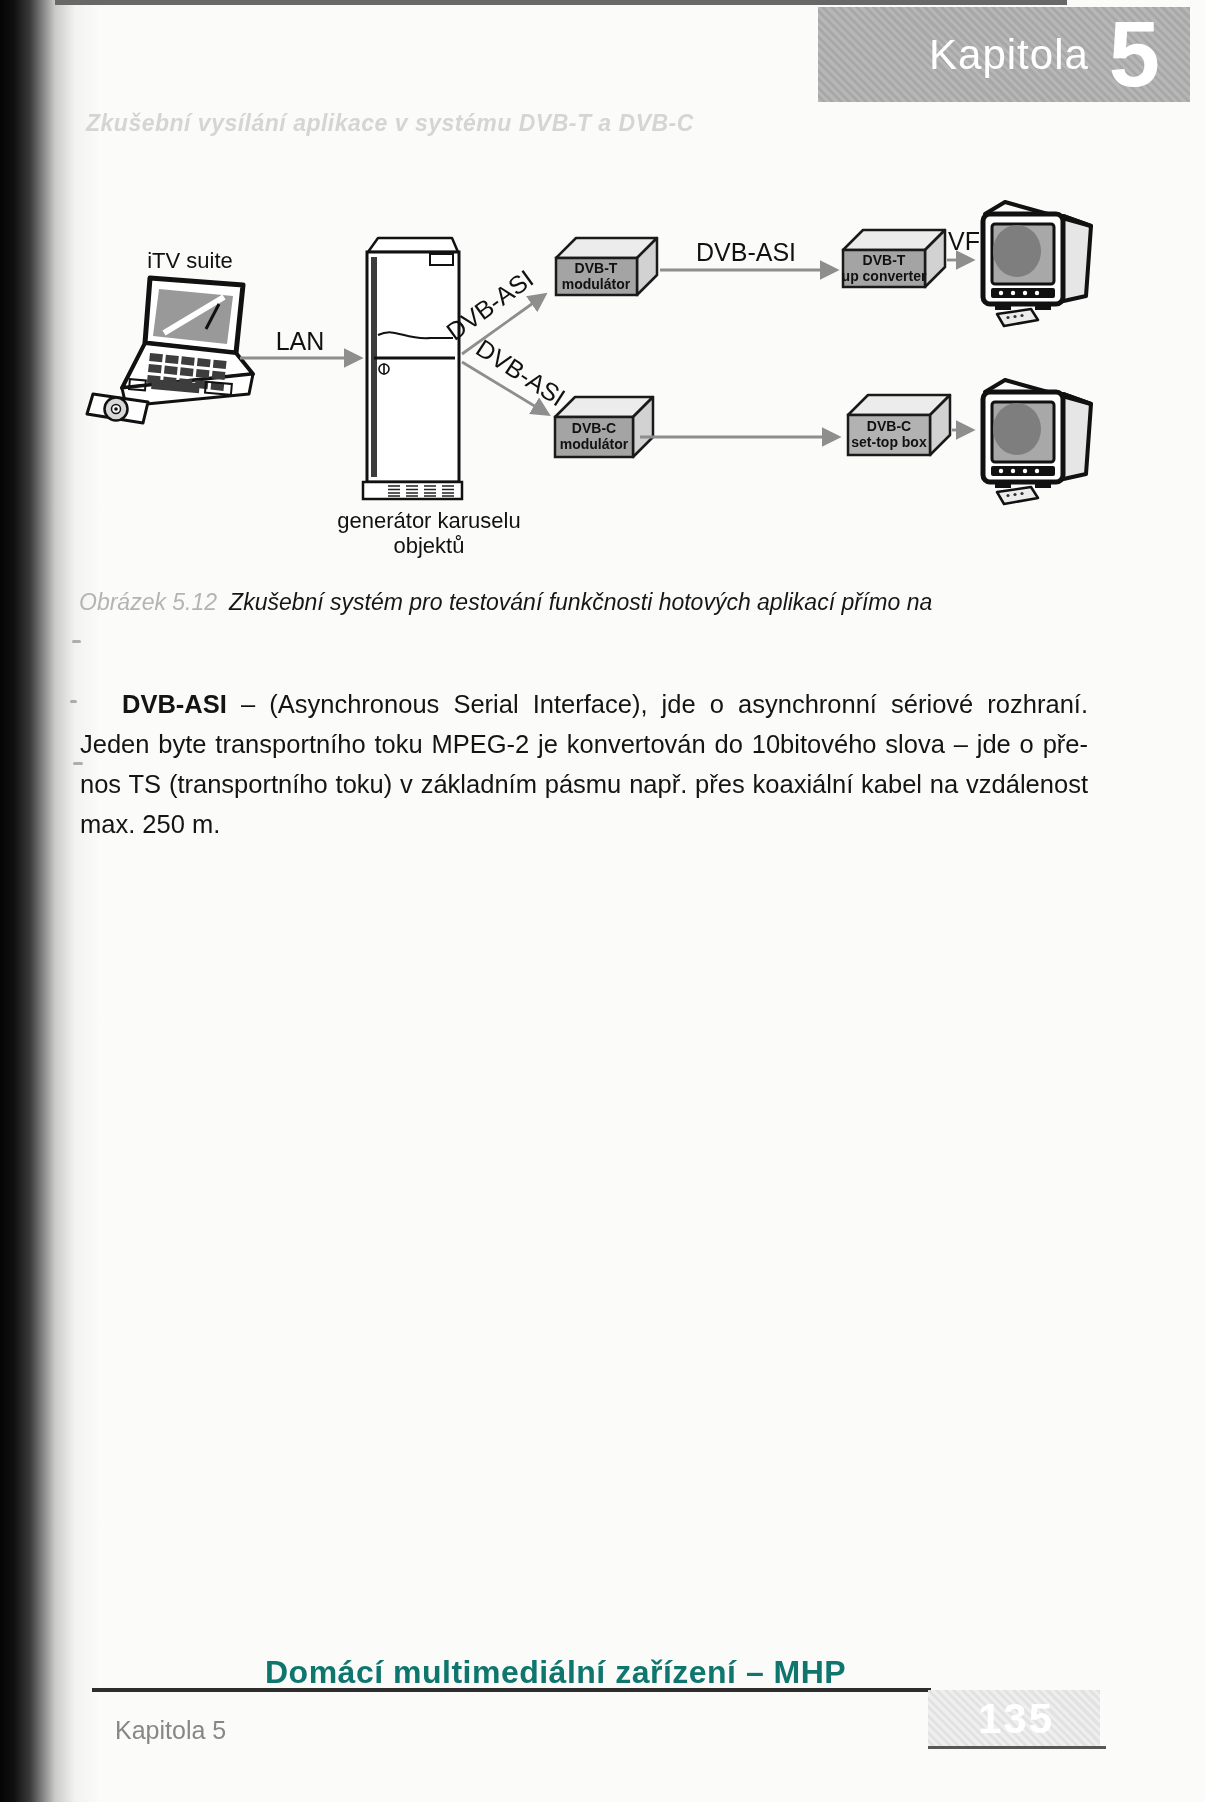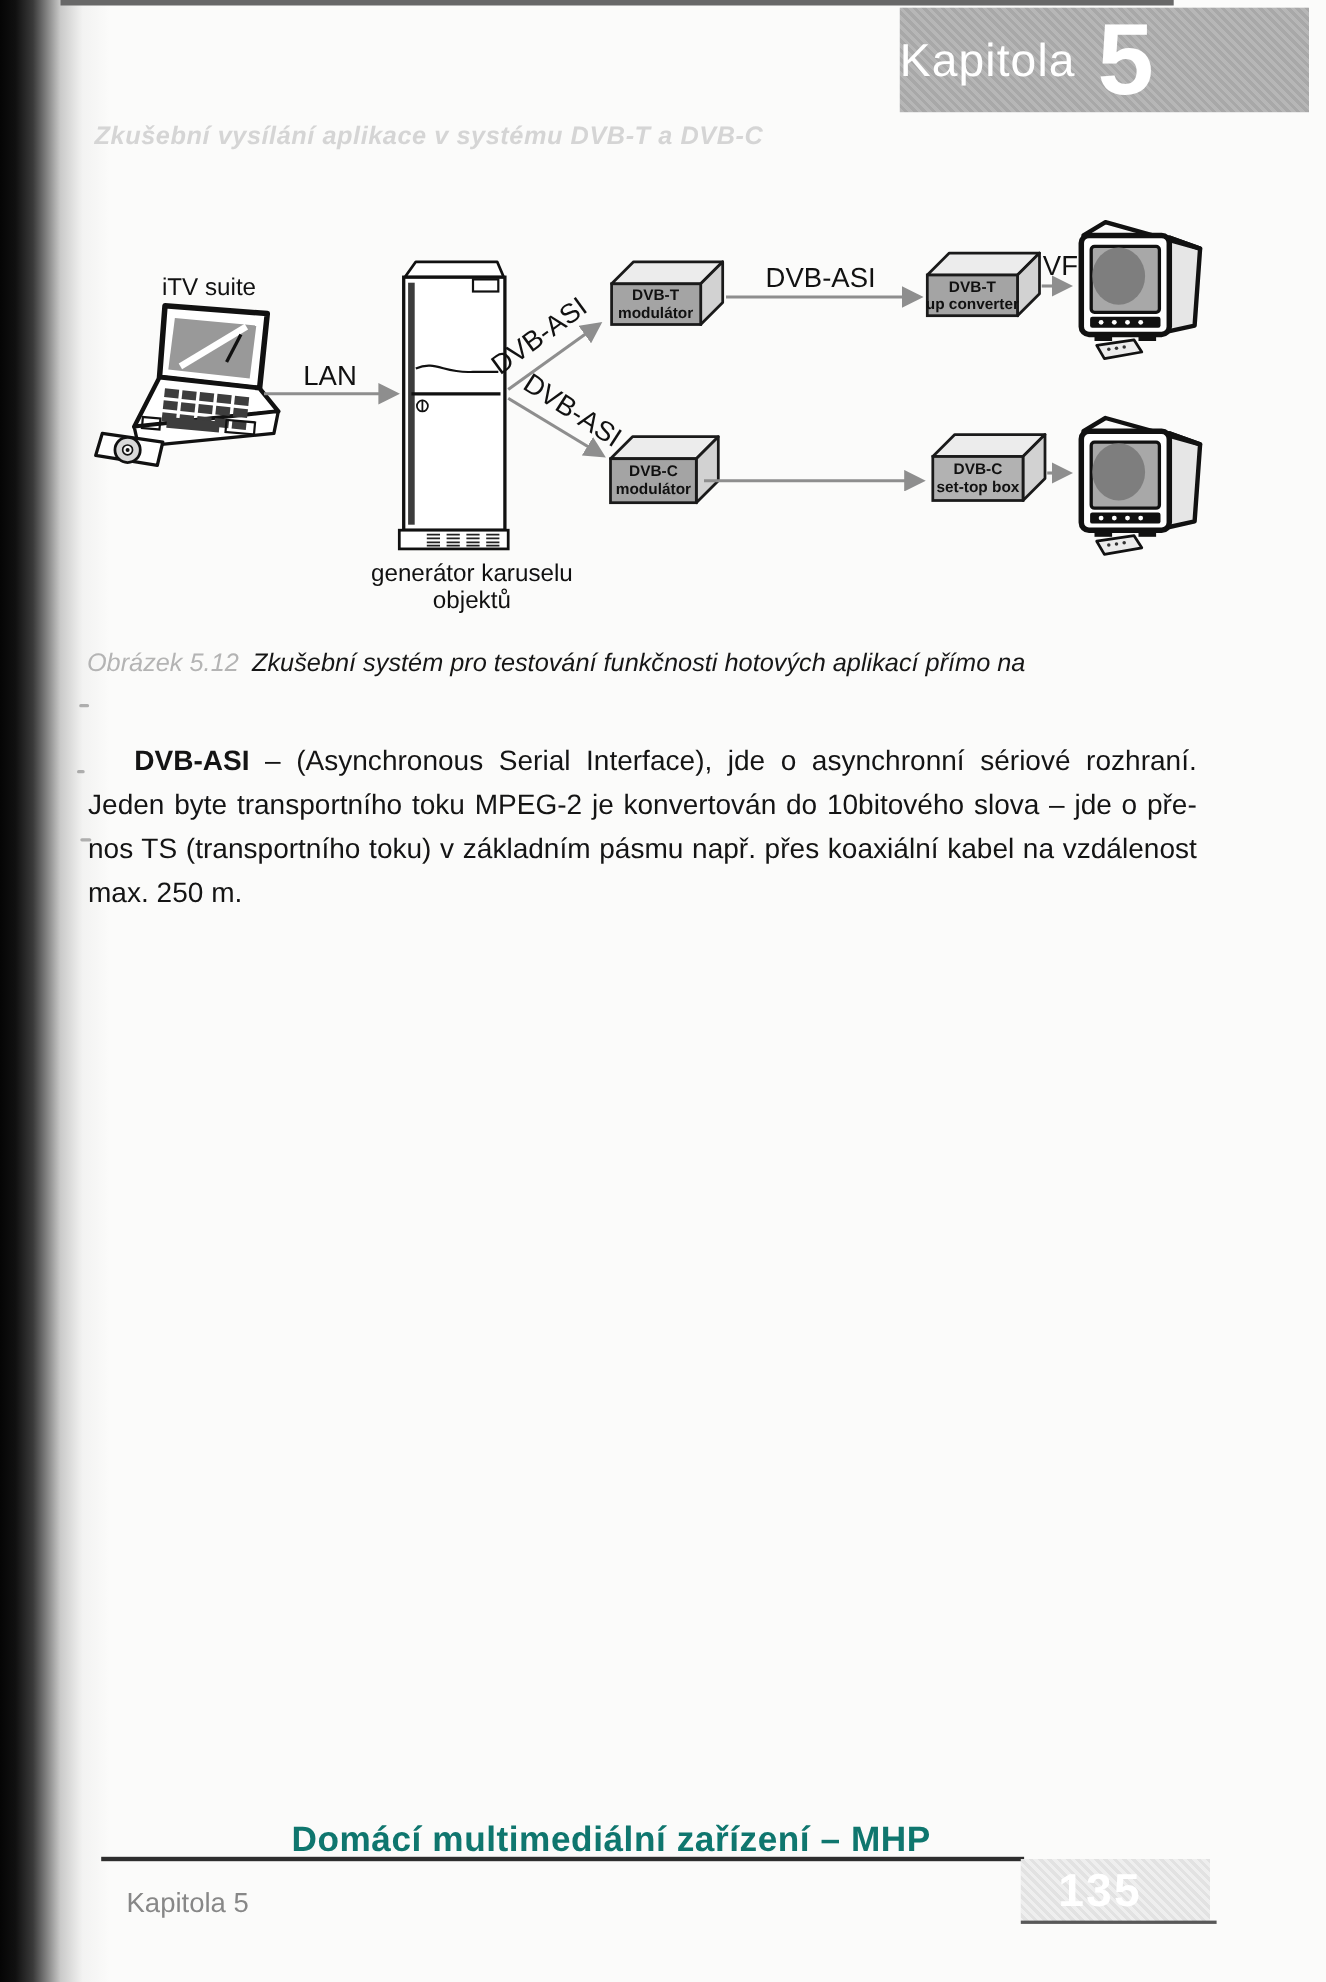--- a/index.html
+++ b/index.html
@@ -16,21 +16,21 @@
       rgba(110,110,110,.35) 55px,rgba(180,180,180,.12) 75px,rgba(255,255,255,0) 100px);
   }
   .top-rule{position:absolute;left:55px;top:0;width:1012px;height:5px;background:#686868;}
   .smudge{position:absolute;background:#6a6a6a;opacity:.5;border-radius:2px;}
 
   
   .chapter-box{
     position:absolute;left:818px;top:7px;width:372px;height:95px;
     background:#b1b1b1;
     background-image:repeating-linear-gradient(45deg,rgba(255,255,255,.07) 0 3px,rgba(0,0,0,.05) 3px 6px);
-    display:flex;align-items:center;justify-content:flex-start;
+    display:flex;align-items:center;justify-content:flex-end;
     gap:20px;padding-right:30px;box-sizing:border-box;
   }
   .chapter-box .lbl{font-size:42px;color:#ffffff;letter-spacing:1px;}
   .chapter-box .num{font-size:92px;font-weight:700;color:#ffffff;line-height:.9;}
 
   .running-head{
     position:absolute;left:86px;top:110px;
     font-size:23px;font-weight:700;font-style:italic;color:#d5d5d5;letter-spacing:.5px;
     white-space:nowrap;
   }
@@ -43,33 +43,33 @@
   .boxlabel{font-size:14px;font-weight:700;fill:#1a1a1a;}
 
   
   .caption{position:absolute;left:79px;top:585px;font-size:23px;line-height:34px;font-style:italic;text-align:center;}
   .caption .cap-label{color:#b4b4b4;margin-right:12px;}
   .caption .cap-line2{margin-left:168px;}
 
   
   .body-text{position:absolute;left:80px;top:672px;width:1008px;font-size:25.5px;color:#141414;}
   .bline{height:40px;line-height:40px;text-align:justify;text-align-last:justify;white-space:nowrap;}
-  .bline.first{text-indent:42px;}
+  .bline.first{text-indent:42px;margin-top:12px;}
   .bline.last{text-align:left;text-align-last:left;}
 
   
   .footer-rule{position:absolute;left:92px;top:1688px;width:839px;height:4px;background:#2e2e2e;}
   .footer-chapter{position:absolute;left:115px;top:1704px;font-size:25px;color:#878787;margin-top:12px;}
   .footer-title{position:absolute;left:265px;top:1654px;font-size:32px;font-weight:700;color:#0f766e;letter-spacing:.5px;}
   .page-box{
     position:absolute;left:928px;top:1690px;width:172px;height:57px;background:#e9e9e9;
     background-image:repeating-linear-gradient(45deg,rgba(255,255,255,.25) 0 3px,rgba(0,0,0,.03) 3px 6px);
     display:flex;align-items:center;
   }
-  .page-box .pnum{font-size:42px;font-weight:700;color:#ffffff;margin-left:34px;letter-spacing:2px;}
+  .page-box .pnum{font-size:42px;font-weight:700;color:#ffffff;margin-left:50px;letter-spacing:2px;}
   .page-box-line{position:absolute;left:928px;top:1746px;width:178px;height:3px;background:#585858;}
 </style>
 </head>
 <body>
 
 <div class="binding"></div>
 <div class="top-rule"></div>
 <div class="smudge" style="left:72px;top:640px;width:9px;height:3px;"></div>
 <div class="smudge" style="left:70px;top:700px;width:7px;height:3px;"></div>
 <div class="smudge" style="left:73px;top:762px;width:10px;height:3px;"></div>

